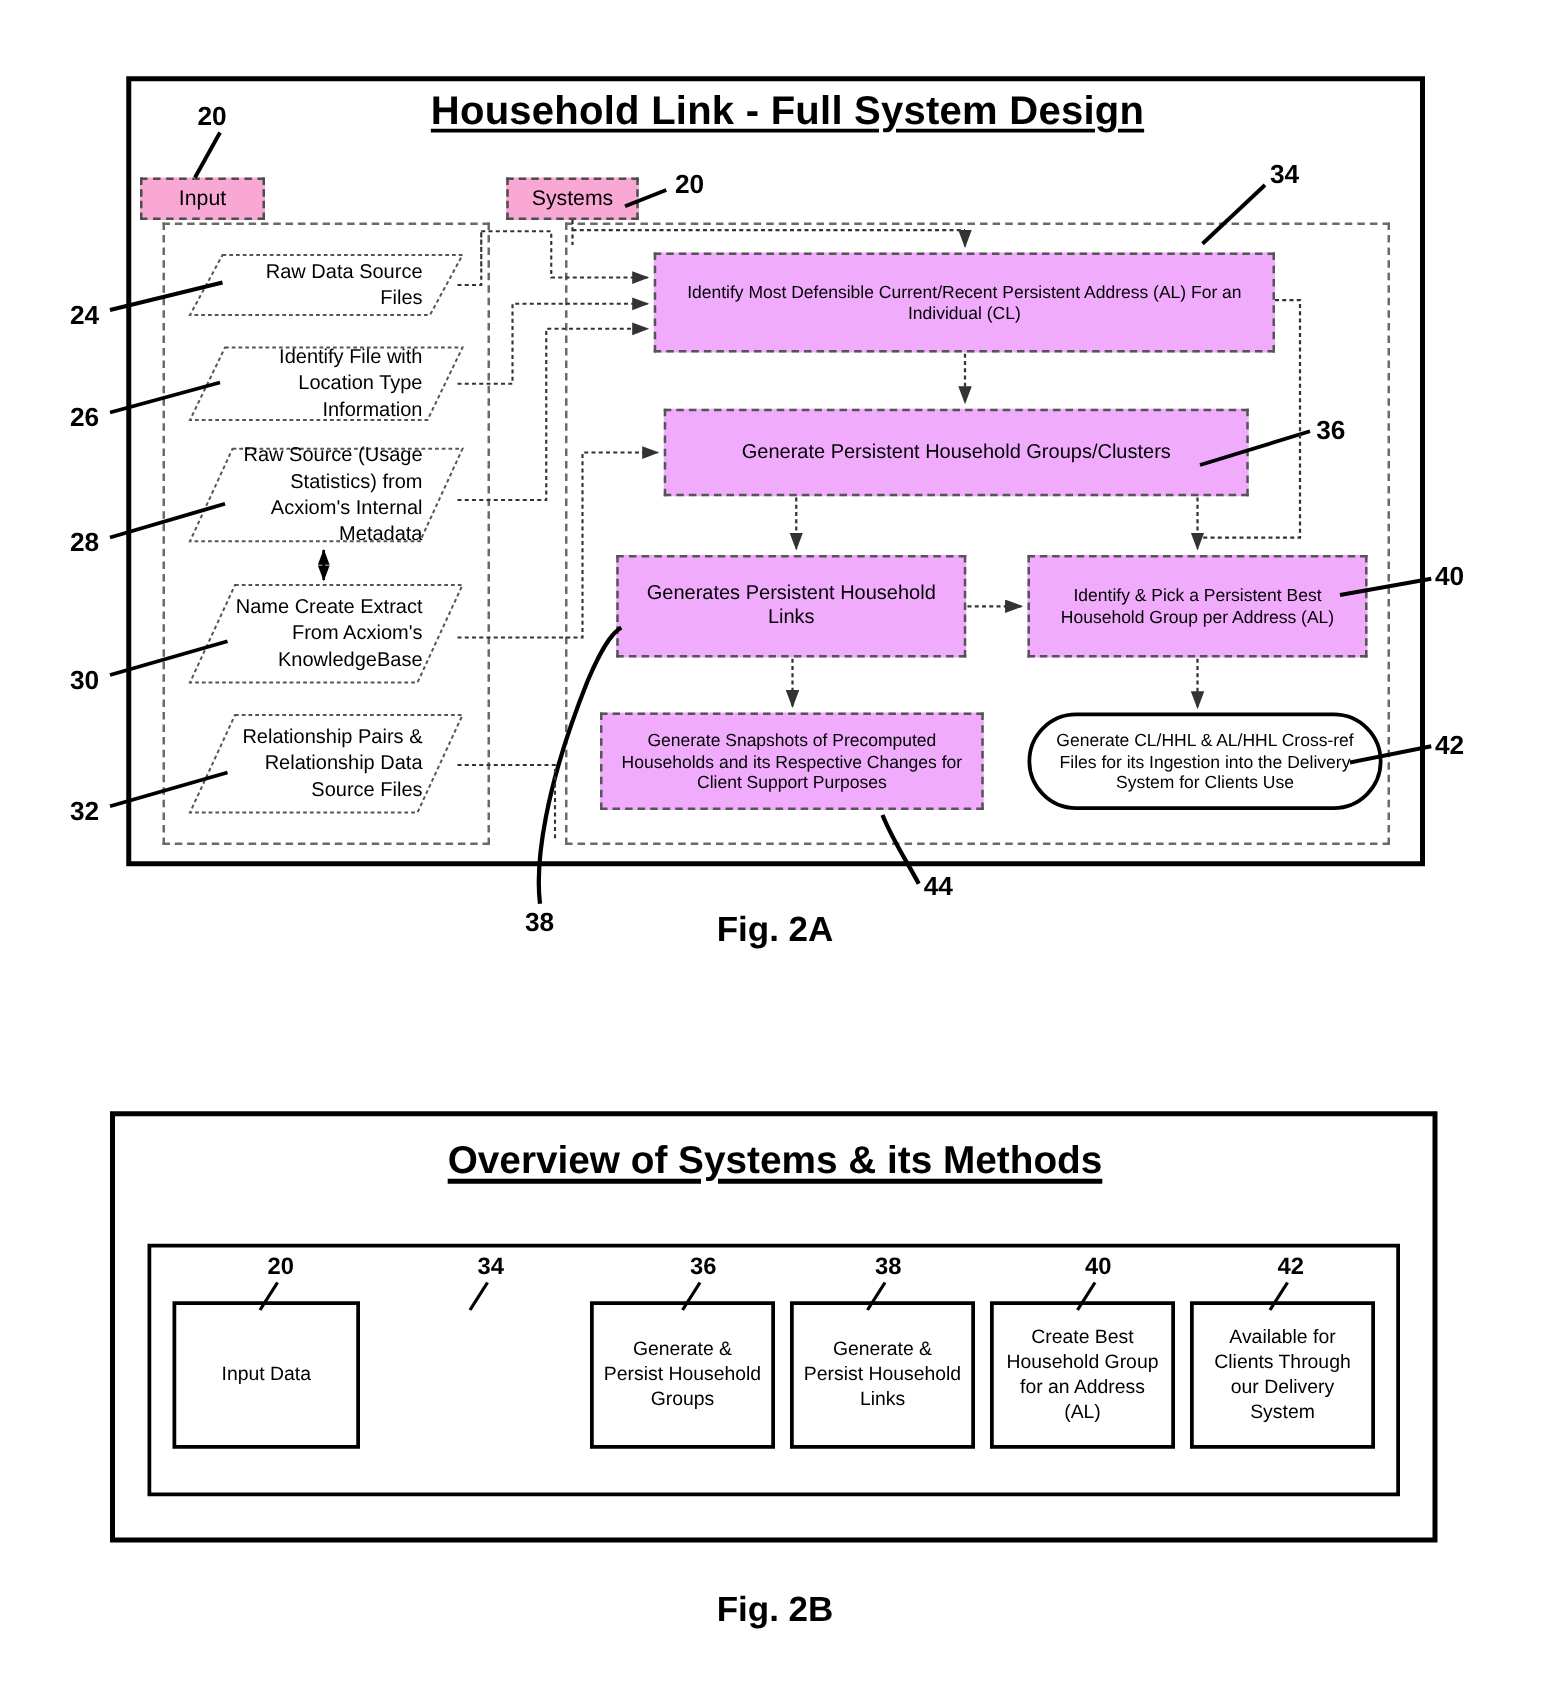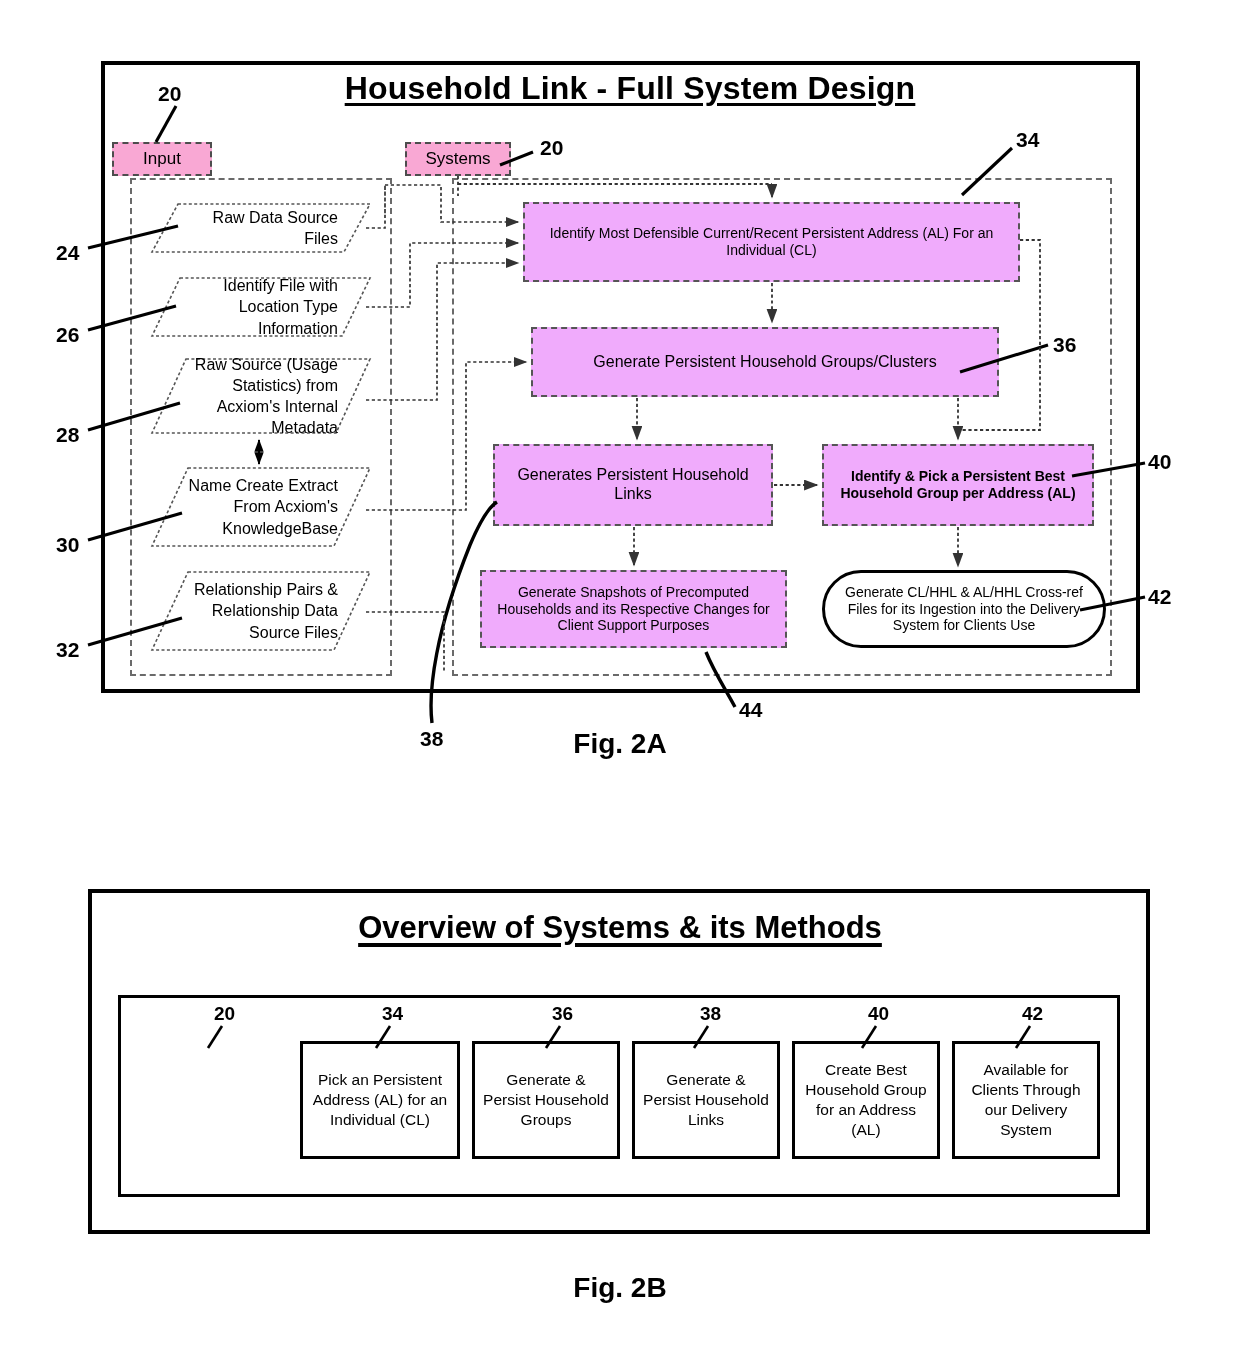--- a/index.html
+++ b/index.html
@@ -172,21 +172,21 @@
   </div>
 
   <div class="abs proc-box center-txt" id="box36" style="left:531px; top:327px; width:468px; height:70px;">
     <span style="font-size:16px;">Generate Persistent Household Groups/Clusters</span>
   </div>
 
   <div class="abs proc-box center-txt" id="box38" style="left:493px; top:444px; width:280px; height:82px;">
     <span style="font-size:16px;">Generates Persistent Household Links</span>
   </div>
 
-  <div class="abs proc-box center-txt" id="box40" style="left:822px; top:444px; width:272px; height:82px;font-weight:bold;">
+  <div class="abs proc-box center-txt" id="box40" style="left:822px; top:444px; width:272px; height:82px;">
     <span>Identify &amp; Pick a Persistent Best Household Group per Address (AL)</span>
   </div>
 
   <div class="abs proc-box center-txt" id="box44" style="left:480px; top:570px; width:307px; height:78px;">
     <span>Generate Snapshots of Precomputed Households and its Respective Changes for Client Support Purposes</span>
   </div>
 
   <div class="abs center-txt" id="box42">
     <span style="padding:0 18px;">Generate CL/HHL &amp; AL/HHL Cross-ref Files for its Ingestion into the Delivery System for Clients Use</span>
   </div>
@@ -281,22 +281,22 @@
       <path d="M458,184 L772,184"></path>
     </g>
   </svg>
 
   <div class="fig-caption" id="cap2a">Fig. 2A</div>
 
   <div class="abs" id="fig2b-frame"></div>
   <div class="abs" id="fig2b-title">Overview of Systems &amp; its Methods</div>
   <div class="abs" id="fig2b-inner"></div>
 
-  <div class="b-box center-txt" style="left:300px; top:1041px; width:160px; height:118px;">
-    <span>Pick an Persistent Address (AL) for an Individual (CL)</span>
+  <div class="b-box center-txt" style="left:138px; top:1041px; width:150px; height:118px;">
+    <span>Input Data</span>
   </div>
   <div class="b-box center-txt" style="left:472px; top:1041px; width:148px; height:118px;">
     <span>Generate &amp; Persist Household Groups</span>
   </div>
   <div class="b-box center-txt" style="left:632px; top:1041px; width:148px; height:118px;">
     <span>Generate &amp; Persist Household Links</span>
   </div>
   <div class="b-box center-txt" style="left:792px; top:1041px; width:148px; height:118px;">
     <span>Create Best Household Group for an Address (AL)</span>
   </div>

